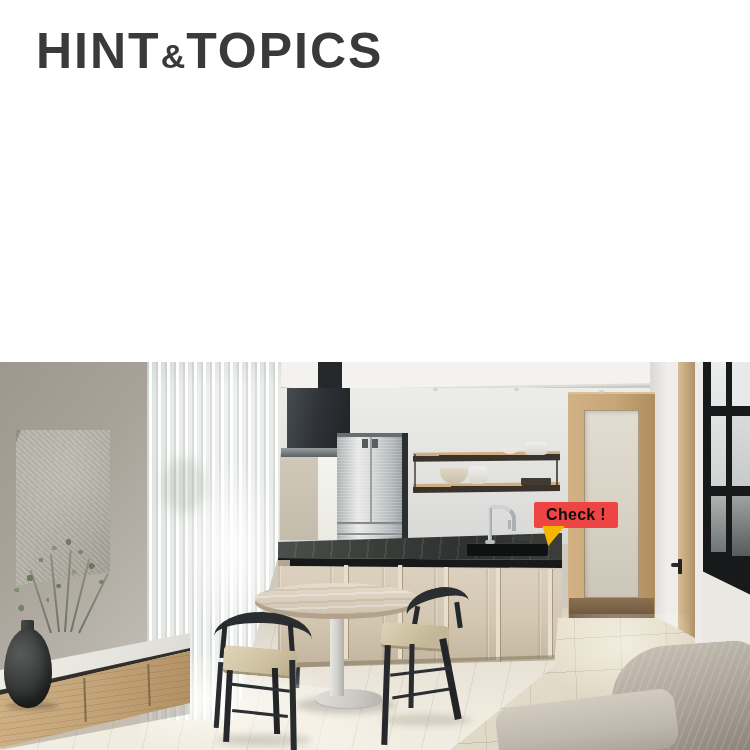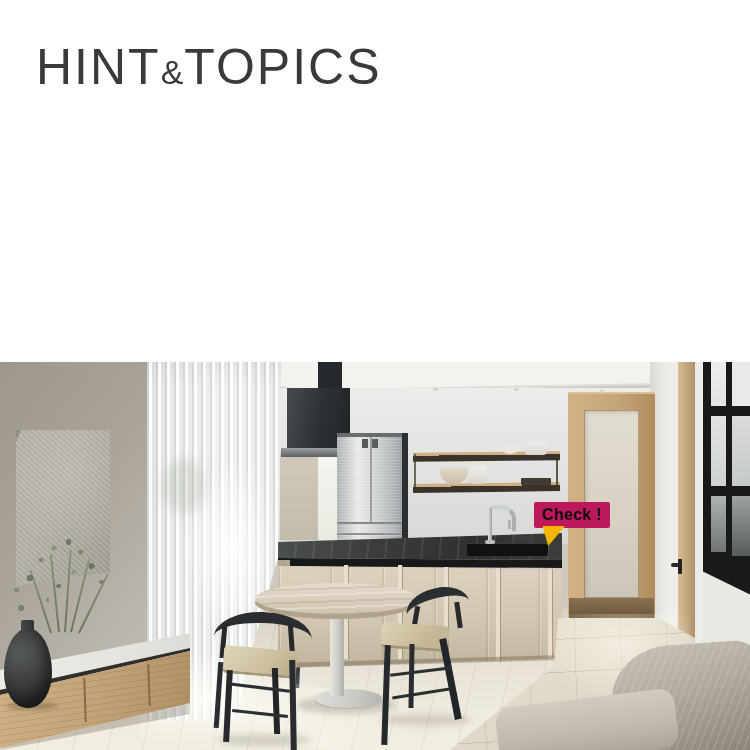--- a/index.html
+++ b/index.html
@@ -1,19 +1,19 @@
 <!DOCTYPE html>
 <html><head>
 <meta charset="utf-8">
 <style>
   html,body{margin:0;padding:0}
   body{width:750px;height:750px;background:#ffffff;position:relative;overflow:hidden;
        font-family:"Liberation Sans",sans-serif}
   
-  .logo{position:absolute;left:36px;top:42px;color:#3b3a38;font-size:50px;font-weight:400;
+  .logo{position:absolute;left:36px;top:26px;color:#3b3a38;font-size:50px;font-weight:700;
         letter-spacing:2px;white-space:nowrap;line-height:1}
   .logo .amp{font-size:34px;letter-spacing:1px}
   
   .ph{position:absolute;left:0;top:362px;width:750px;height:388px;overflow:hidden;background:#cfcac1}
   .ph div{position:absolute}
   
   #floor{left:0;top:246px;width:750px;height:142px;background:
     repeating-linear-gradient(103deg,rgba(150,140,118,.16) 0 1px,transparent 1px 34px),
     linear-gradient(180deg,#d7d1c4 0%,#e6e1d4 35%,#f0ebdf 75%,#f2ede2 100%)}
   #wallL{left:0;top:0;width:154px;height:340px;background:linear-gradient(128deg,#9d978e 0%,#a8a299 40%,#b9b4ab 75%,#c6c1b8 100%)}
@@ -187,21 +187,21 @@
   
   #sfC{left:680px;top:330px;width:70px;height:58px;background:#8f877b}
   #sfB{left:612px;top:282px;width:150px;height:112px;border-radius:60px 26px 0 0/54px 22px 0 0;transform:rotate(-4deg);background:
     repeating-linear-gradient(115deg,rgba(255,255,255,.1) 0 2px,transparent 2px 7px),
     linear-gradient(165deg,#c9c2b7 0%,#b0a89d 45%,#948c80 85%,#898175 100%)}
   #sfS{left:497px;top:336px;width:180px;height:60px;border-radius:16px;transform:rotate(-7deg);background:linear-gradient(180deg,#d2cbc0 0%,#bfb8ad 60%,#aaa398 100%)}
   
   .dl{width:5px;height:3px;border-radius:50%;background:#d2d1cd}
   #dl1{left:433px;top:26px}#dl2{left:514px;top:26px}#dl3{left:599px;top:28px}
   
-  #cb{left:534px;top:140px;width:76px;height:26px;background:#be185d;border-radius:2px;
+  #cb{left:534px;top:140px;width:84px;height:26px;background:#ef4444;border-radius:2px;
       display:flex;align-items:center;justify-content:center;
       font-weight:700;font-size:16px;color:#0e0d0b;letter-spacing:.3px}
   #cbTail{left:541px;top:164px;width:24px;height:20px;background:#f6b500;clip-path:polygon(6% 0,100% 0,30% 100%)}
 </style>
 </head>
 <body>
 
 <div class="logo">
   <span>HINT</span><span class="amp">&amp;</span><span>TOPICS</span>
 </div>

